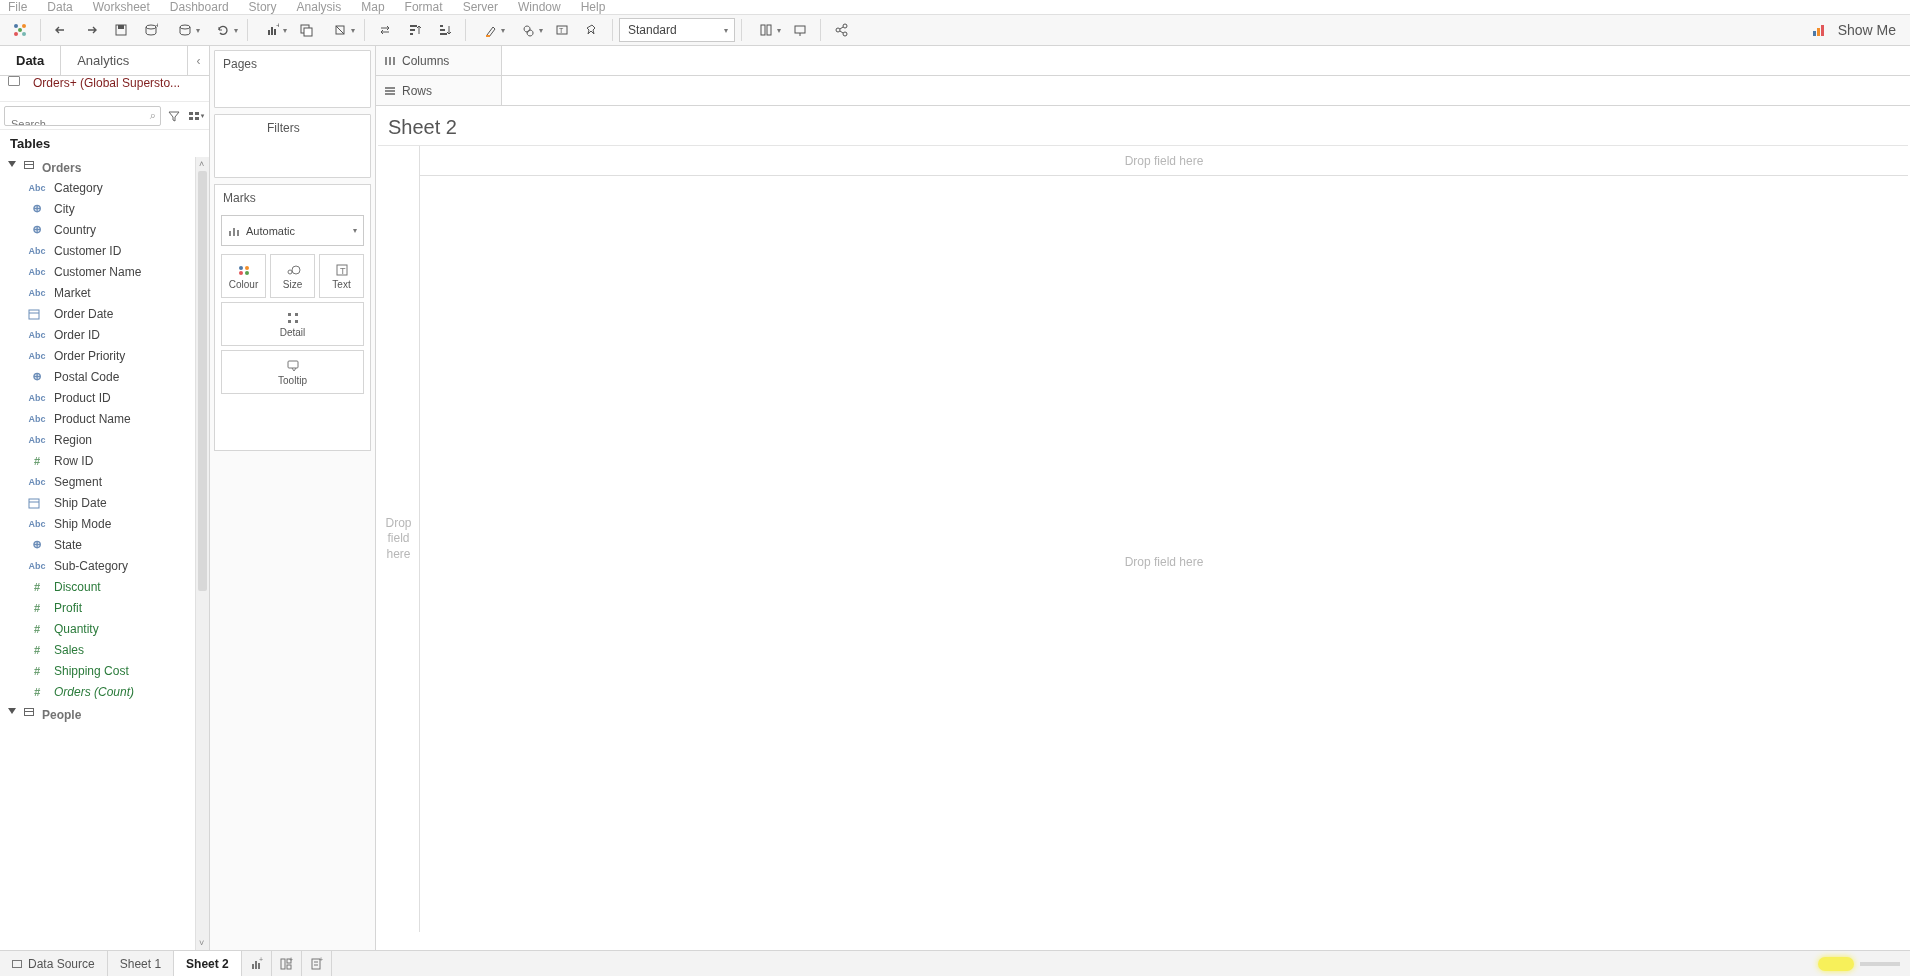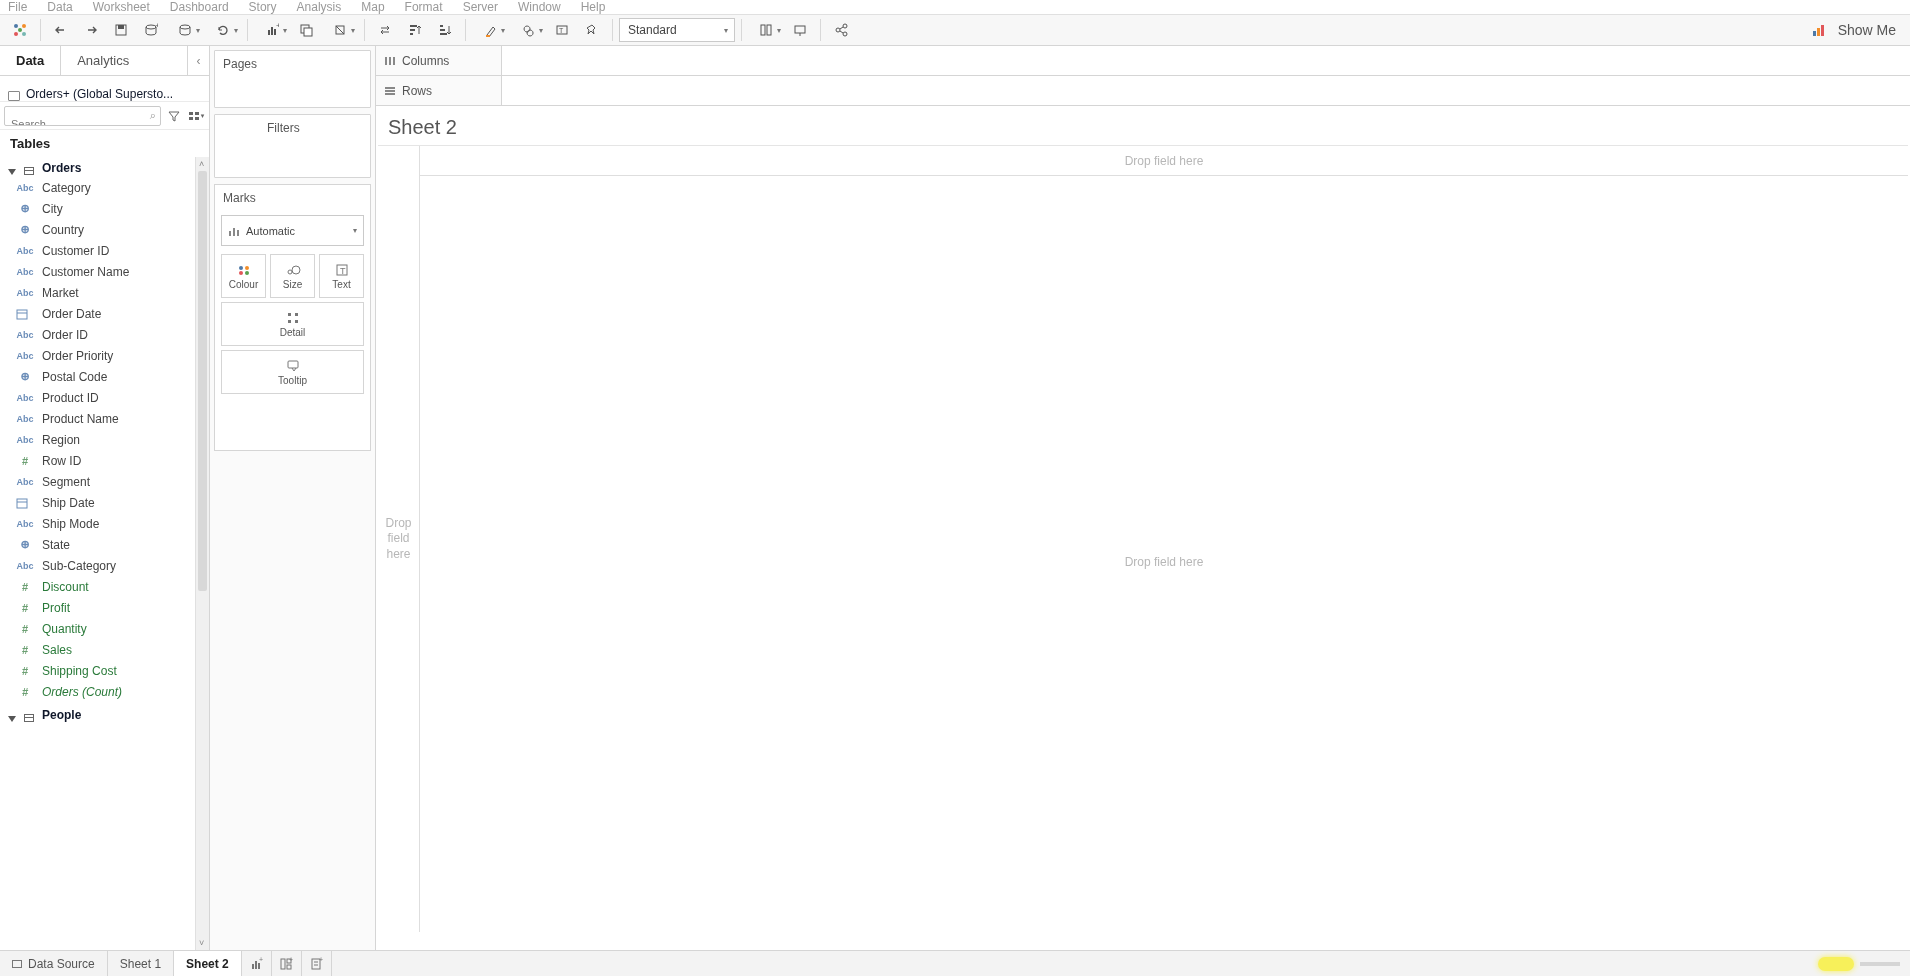--- a/index.html
+++ b/index.html
@@ -22,36 +22,36 @@
 
 
 .main { display: flex; height: calc(100% - 46px - 26px); }
 
 
 .data-pane { width: 210px; border-right: 1px solid #d5d5d5; background: #fff; display: flex; flex-direction: column; }
 .data-tabs { display: flex; border-bottom: 1px solid #d5d5d5; height: 30px; align-items: stretch; }
 .data-tab { padding: 0 16px; display: flex; align-items: center; font-size: 13px; color: #555; }
 .data-tab.active { font-weight: 700; color: #222; border-right: 1px solid #d5d5d5; }
 .collapse-btn { margin-left: auto; width: 22px; display: flex; align-items: center; justify-content: center; color: #888; border-left: 1px solid #d5d5d5; }
-.datasource { height: 26px; display: flex; align-items: flex-end; padding: 0 8px; gap: 6px; border-bottom: 1px solid #ebebeb; color: #0f172a; }
+.datasource { height: 26px; display: flex; align-items: flex-start; padding: 0 8px; gap: 13px; border-bottom: 1px solid #ebebeb; color: #7f1d1d; }
 .ds-icon { width: 12px; height: 10px; border: 1px solid #888; border-radius: 1px; }
 .search-row { height: 28px; display: flex; align-items: center; padding: 0 4px; gap: 4px; border-bottom: 1px solid #ebebeb; }
 .search-box { flex: 1; height: 20px; border: 1px solid #cacaca; border-radius: 2px; position: relative; }
 .search-box input { width: 100%; height: 100%; border: none; padding: 16px 18px 0 6px; font-size: 11px; outline: none; background: transparent; }
 .search-box .mag { position: absolute; right: 4px; top: 2px; font-size: 11px; color: #999; }
 .icon-btn { width: 18px; height: 18px; display: flex; align-items: center; justify-content: center; color: #666; }
 .tables-hdr { padding: 6px 10px; font-weight: 700; font-size: 13px; color: #222; }
 .fields { flex: 1; overflow: hidden; position: relative; }
 .fields-scroll { position: absolute; inset: 0; overflow-y: hidden; }
 .table-group { padding: 2px 0; }
-.table-title { display: flex; align-items: flex-end; gap: 8px; padding: 2px 8px; font-weight: 700; font-size: 12px; color: #0f172a; }
+.table-title { display: flex; align-items: flex-start; gap: 8px; padding: 2px 8px; font-weight: 700; font-size: 12px; color: #737373; }
 .tri { width: 0; height: 0; border-left: 4px solid transparent; border-right: 4px solid transparent; border-top: 6px solid #555; }
 .tbl-icon { width: 10px; height: 8px; border: 1px solid #666; position: relative; }
 .tbl-icon::before { content: ""; position: absolute; top: 2px; left: 0; right: 0; height: 1px; background: #666; }
-.field { display: flex; align-items: center; gap: 8px; padding: 2px 8px 2px 16px; height: 21px; font-size: 12px; color: #444; }
+.field { display: flex; align-items: center; gap: 8px; padding: 2px 8px 2px 28px; height: 21px; font-size: 12px; color: #444; }
 .ficon { width: 18px; font-size: 9px; color: #6b8db8; font-weight: 600; text-align: center; }
 .ficon.geo { color: #6b8db8; font-size: 11px; }
 .ficon.num { color: #6b9f72; font-size: 11px; }
 .ficon.date { color: #6b8db8; font-size: 10px; }
 .measure { color: #2a7a3a; }
 .field.italic { font-style: italic; }
 .scroll-ind { position: absolute; right: 0; top: 0; bottom: 0; width: 14px; background: #f0f0f0; border-left: 1px solid #e0e0e0; }
 .scroll-ind .up, .scroll-ind .down { position: absolute; left: 3px; font-size: 9px; color: #888; }
 .scroll-ind .up { top: 2px; } .scroll-ind .down { bottom: 2px; }
 .scroll-ind .thumb { position: absolute; left: 2px; right: 2px; top: 14px; height: 420px; background: #d8d8d8; border-radius: 2px; }

